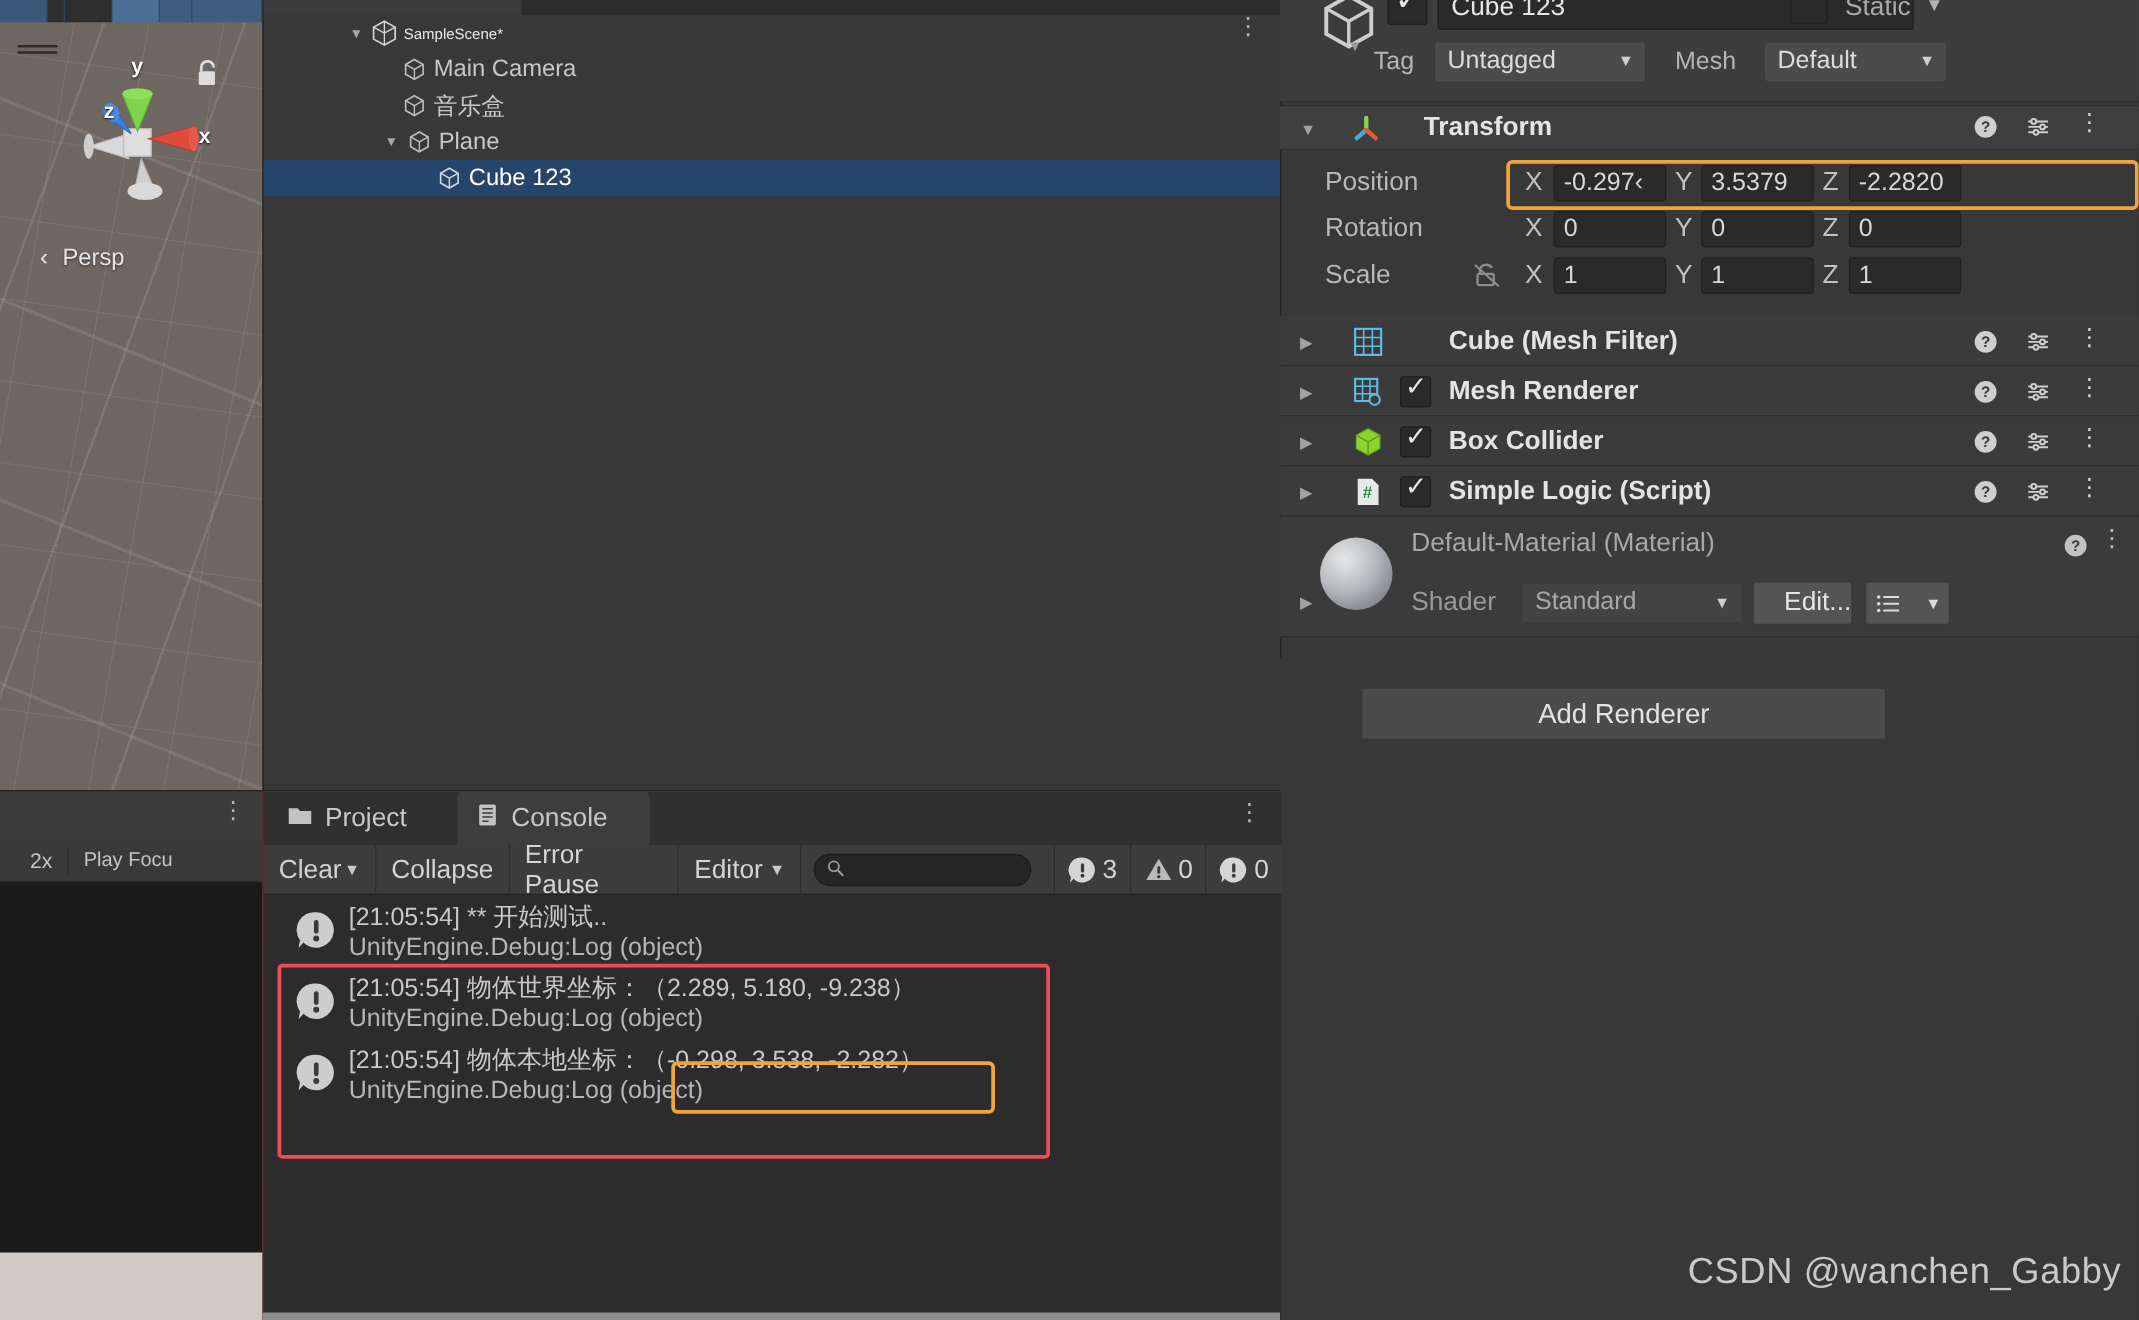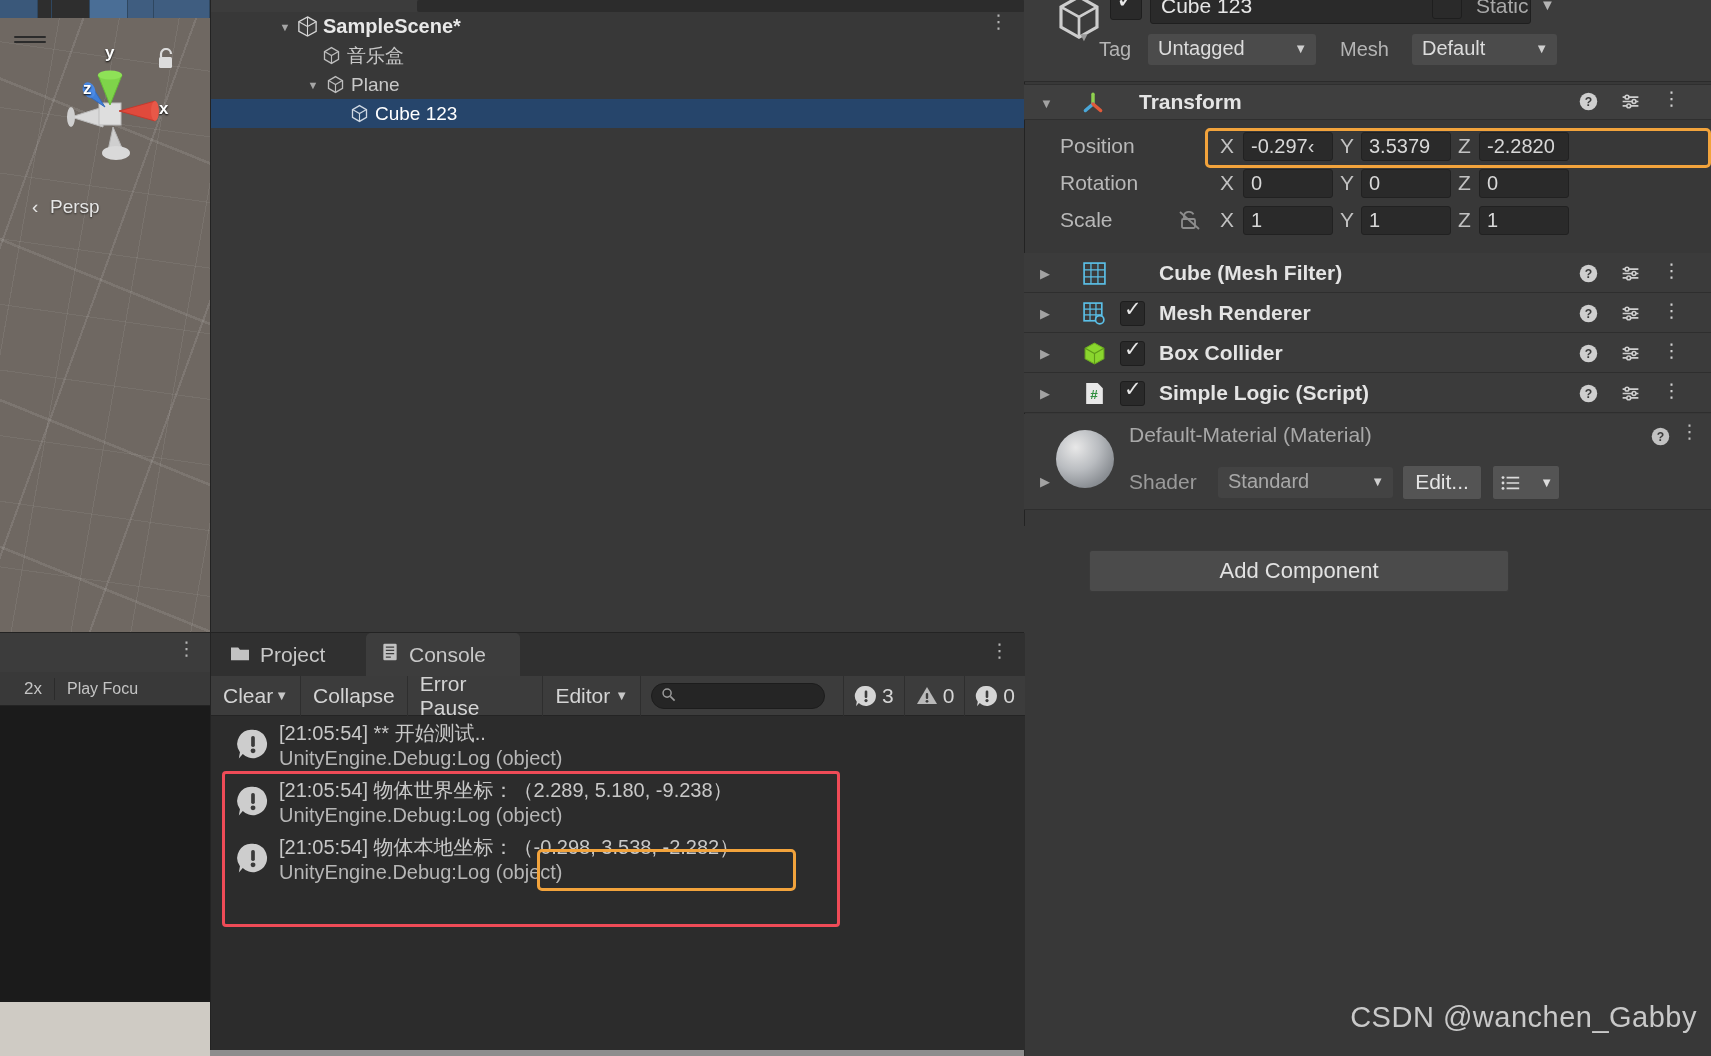--- a/index.html
+++ b/index.html
@@ -70,21 +70,21 @@
   #hier-tabbar { position:absolute; left:0; top:0; width:814px; height:12px; background:#3c3c3c; }
   #hier-search-strip { position:absolute; left:206px; top:0; width:608px; height:12px; background:#2c2c2c; border-radius:2px; }
   #hier-list { position:absolute; left:0; top:12px; width:814px; bottom:0; }
   .h-row { position:relative; height:29px; display:flex; align-items:center; color:#c8c8c8; font-size:19px; white-space:nowrap; }
   .h-row.selected { background:#26456b; }
   .h-row.selected .h-label { color:#ffffff; }
   .h-foldout { width:20px; text-align:center; color:#a6a6a6; font-size:11px; flex:0 0 auto; }
   .h-foldout.hidden { visibility:hidden; }
   .h-icon { width:24px; height:24px; flex:0 0 auto; display:flex; align-items:center; justify-content:center; }
   .h-label { margin-left:4px; }
-  .scene-row .h-label { color:#e8e8e8; font-weight:bold; font-size:20px; }
+  .scene-row .h-label { color:#e8e8e8; font-weight:normal; font-size:12px; }
   #hier-kebab { position:absolute; right:16px; top:16px; color:#b4b4b4; font-size:19px; line-height:11px; }
 
   
   #inspector {
     position:absolute; left:1024px; top:0; width:687px; height:632px;
     background:#383838; border-left:1px solid #232323;
   }
   #insp-header { position:absolute; left:0; top:0; width:687px; height:82px; background:#3c3c3c; border-bottom:1px solid #2b2b2b; }
   #go-cube-icon { position:absolute; left:28px; top:-10px; width:54px; height:54px; }
   #go-foldout { position:absolute; left:54px; top:30px; color:#9a9a9a; font-size:12px; }
@@ -132,21 +132,21 @@
   #mat-block { position:absolute; left:1024px; top:414px; width:687px; height:96px; background:#3b3b3b; border-bottom:1px solid #2e2e2e; }
   #mat-sphere { position:absolute; left:32px; top:16px; width:58px; height:58px; border-radius:50%;
     background: radial-gradient(circle at 34% 30%, #e8e8e8 0%, #b9bcc0 42%, #8d9196 72%, #6f7479 100%); }
   #mat-fold { position:absolute; left:16px; top:60px; color:#a2a2a2; font-size:13px; }
   #mat-name { position:absolute; left:105px; top:9px; color:#a8a8a8; font-size:21px; }
   #mat-help { position:absolute; right:40px; top:12px; color:#bdbdbd; font-size:19px; }
   #mat-kebab { position:absolute; right:12px; top:12px; color:#bdbdbd; font-size:19px; line-height:11px; }
   #shader-label { position:absolute; left:105px; top:56px; color:#9a9a9a; font-size:21px; }
   #shader-dd { position:absolute; left:194px; top:53px; width:175px; height:31px; background:#434343; border-radius:3px; }
   #shader-dd .dd-text { color:#a8a8a8; }
-  #edit-btn { position:absolute; left:378px; top:51px; width:80px; height:35px; background:#545454; border:1px solid #3a3a3a; border-radius:3px; color:#e4e4e4; font-size:21px; text-align:center; line-height:32px; }
+  #edit-btn { position:absolute; left:378px; top:51px; width:80px; height:35px; background:#545454; border:1px solid #3a3a3a; border-radius:3px; color:#e4e4e4; font-size:21px; text-align:right; line-height:32px; }
   #mat-list-btn { position:absolute; left:468px; top:51px; width:68px; height:35px; background:#545454; border:1px solid #3a3a3a; border-radius:3px; }
   #add-component { position:absolute; left:1089px; top:550px; width:420px; height:42px; background:#4b4b4b; border:1px solid #3a3a3a; border-radius:3px;
      color:#e2e2e2; font-size:22px; text-align:center; line-height:40px; }
   #insp-body-bg { position:absolute; left:1024px; top:526px; width:687px; height:530px; background:#383838; }
 
   
   #console { position:absolute; left:210px; top:632px; width:814px; height:424px; background:#ef4444; border-left:1px solid #232323; border-top:1px solid #232323; }
   #con-tabbar { position:absolute; left:0; top:0; width:814px; height:43px; background:#303030; }
   .con-tab { position:absolute; top:0; height:43px; display:flex; align-items:center; color:#c8c8c8; font-size:21px; }
   #tab-project { left:18px; }
@@ -251,20 +251,30 @@
         <span class="h-foldout">▼</span>
         <span class="h-icon">
           <svg width="23" height="23" viewBox="0 0 24 24">
               <path d="M12 2 L21 7 V17 L12 22 L3 17 V7 Z" fill="#3d3d3d" stroke="#d6d6d6" stroke-width="1.4"></path>
               <path d="M12 2 L12 12 L3 7 M12 12 L21 7 M12 12 L12 22" stroke="#d6d6d6" stroke-width="1.1" fill="none"></path>
             </svg>
         </span>
         <span class="h-label">SampleScene*</span>
       </div>
 
+      <div class="h-row" style="padding-left:88px;">
+        <span class="h-foldout hidden"></span>
+        <span class="h-icon">
+          <svg width="21" height="21" viewBox="0 0 24 24">
+              <path d="M12 3 L20 7.5 V16.5 L12 21 L4 16.5 V7.5 Z" fill="none" stroke="#bdbdbd" stroke-width="1.5"></path>
+              <path d="M4 7.5 L12 12 L20 7.5 M12 12 V21" stroke="#bdbdbd" stroke-width="1.3" fill="none"></path>
+            </svg>
+        </span>
+        <span class="h-label">Main Camera</span>
+      </div>
 
 
       <div class="h-row" style="padding-left:88px;">
         <span class="h-foldout hidden"></span>
         <span class="h-icon">
           <svg width="21" height="21" viewBox="0 0 24 24">
               <path d="M12 3 L20 7.5 V16.5 L12 21 L4 16.5 V7.5 Z" fill="none" stroke="#bdbdbd" stroke-width="1.5"></path>
               <path d="M4 7.5 L12 12 L20 7.5 M12 12 V21" stroke="#bdbdbd" stroke-width="1.3" fill="none"></path>
             </svg>
         </span>
@@ -519,21 +529,21 @@
           <path d="M6 4h14M6 10h14M6 16h14"></path>
           <circle cx="2" cy="4" r="1.6" fill="#dcdcdc" stroke="none"></circle>
           <circle cx="2" cy="10" r="1.6" fill="#dcdcdc" stroke="none"></circle>
           <circle cx="2" cy="16" r="1.6" fill="#dcdcdc" stroke="none"></circle>
         </svg>
       <span style="position:absolute;right:6px;top:9px;color:#dcdcdc;font-size:13px;">▼</span>
     </div>
   </div>
 
   <div id="insp-body-bg"></div>
-  <div id="add-component">Add Component</div>
+  <div id="add-component">Add Renderer</div>
 
   <div id="console">
     <div id="con-tabbar">
       <div class="con-tab" id="tab-project">
         <span style="margin-right:9px;">
           <svg width="22" height="18" viewBox="0 0 24 20">
               <path d="M2 4 h8 l2 2.5 h10 V18 H2 Z" fill="#c2c2c2"></path>
             </svg>
         </span>
         <span>Project</span>

